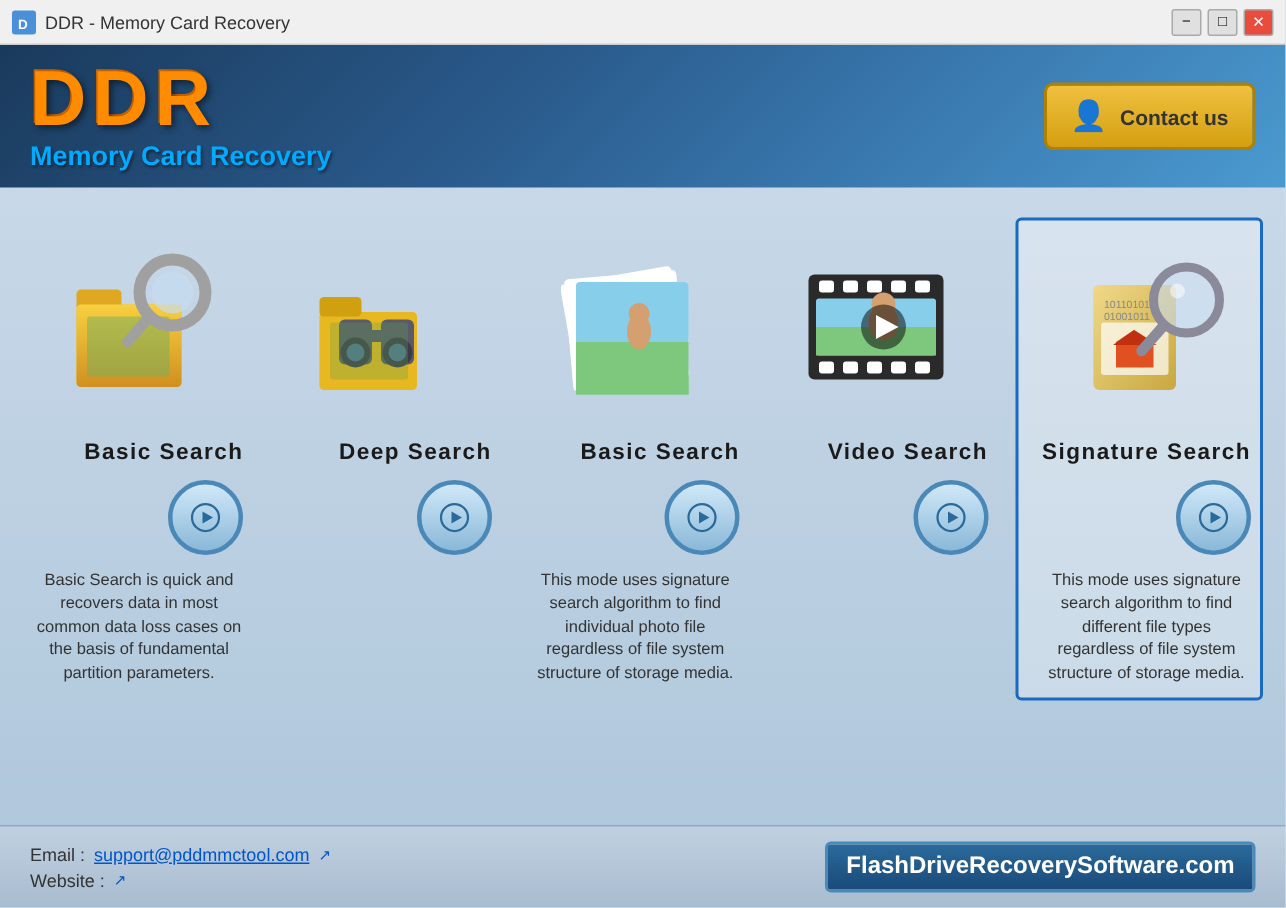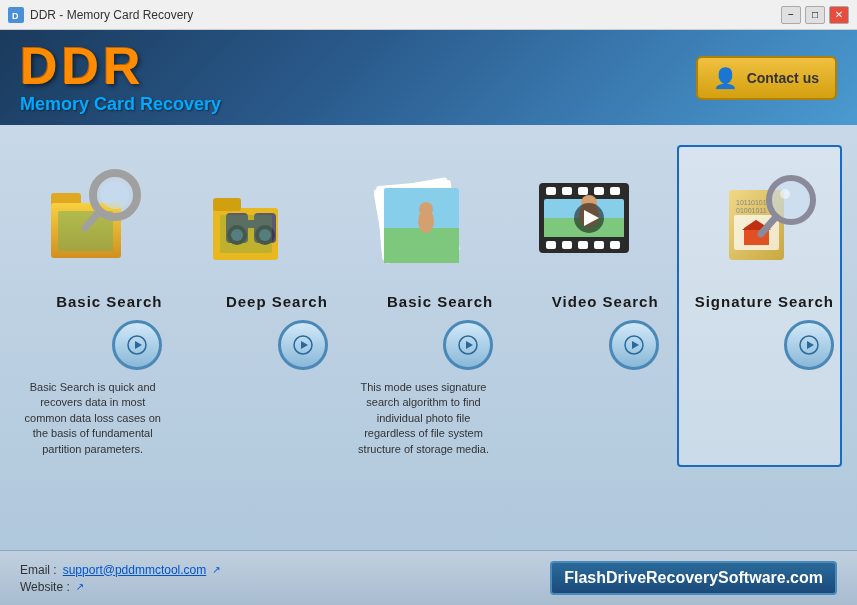--- a/index.html
+++ b/index.html
@@ -400,20 +400,21 @@
           <circle cx="76" cy="34" r="5" fill="rgba(255,255,255,0.5)"></circle>
         </svg>
       </div>
       <div class="card-label">Signature Search</div>
       <div class="play-btn">
         <svg viewBox="0 0 20 20">
             <circle cx="10" cy="10" r="9" fill="none" stroke="#2a6a9a" stroke-width="1.5"></circle>
             <polygon points="8,6 15,10 8,14" fill="#2a6a9a"></polygon>
           </svg>
       </div>
+      <div class="card-desc">This mode uses signature search algorithm to find different file types regardless of file system structure of storage media.</div>
     </div>
 
   </div>
 </div>
 
 <div class="footer">
   <div class="footer-links">
     <div class="footer-row">
       <span>Email :</span>
       <span class="footer-link">support@pddmmctool.com</span>

